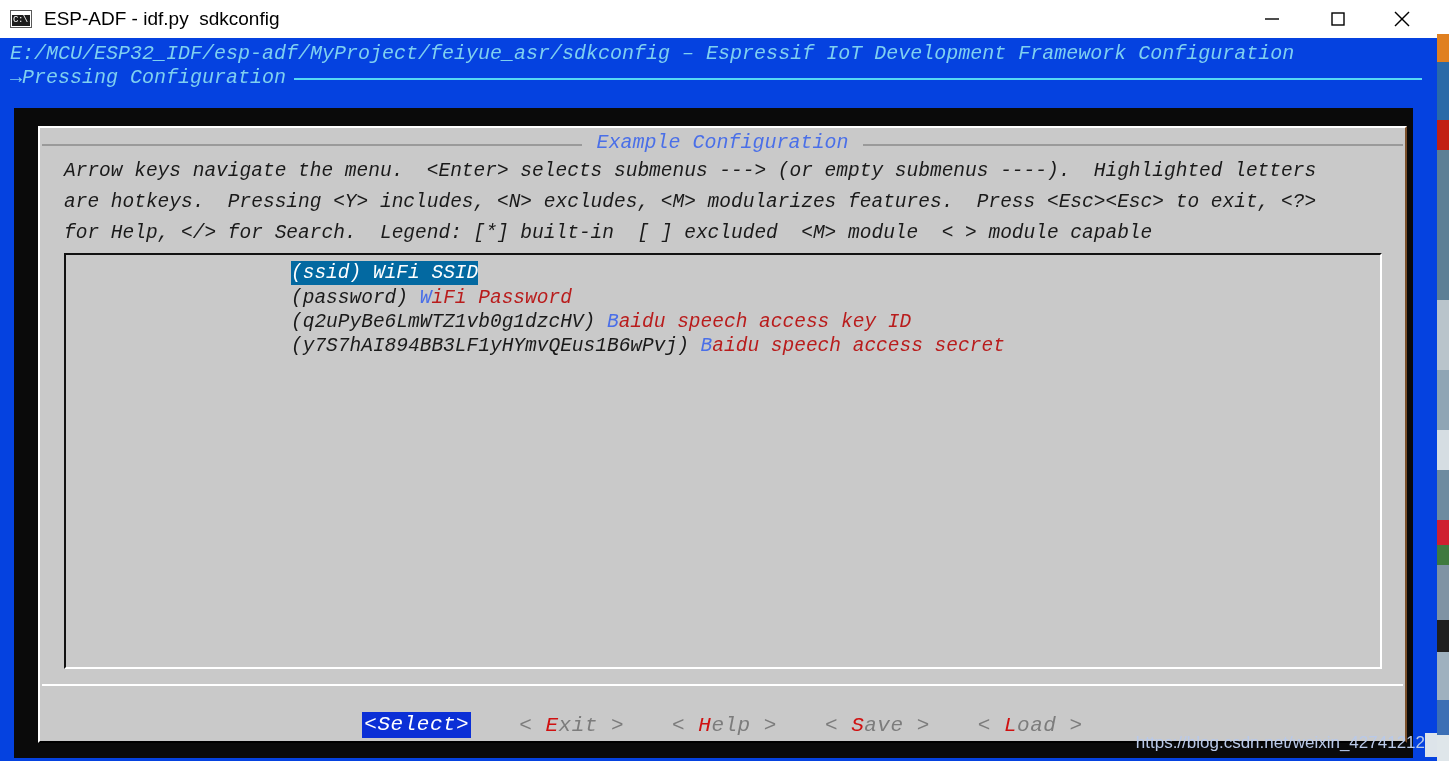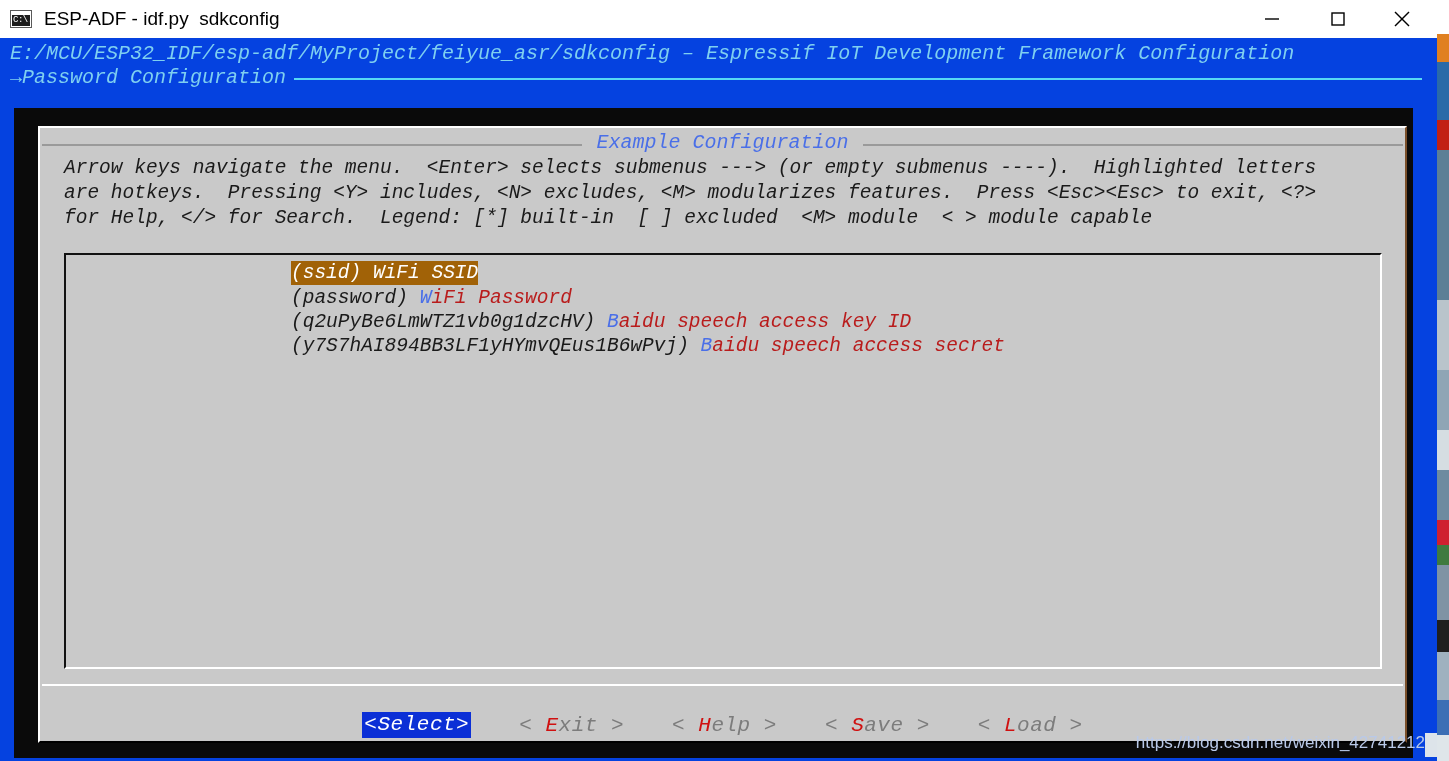--- a/index.html
+++ b/index.html
@@ -183,21 +183,21 @@
     white-space: pre;
     flex: 0 0 auto;
   }
 
   #help-text {
     position: absolute;
     left: 24px; top: 28px;
     width: 1320px;
     white-space: pre;
     font-size: 19.5px;
-    line-height: 25px;
+    line-height: 31px;
     color: #1a1a1a;
   }
 
   
   #list-box {
     position: absolute;
     left: 24px; top: 125px;
     width: 1318px;
     height: 416px;
     background: #c9c9c9;
@@ -221,21 +221,21 @@
   }
   .menu-row {
     height: 24px;
     white-space: pre;
     display: block;
   }
   .menu-row .val { color: #1a1a1a; }
   .menu-row .hot { color: #4a6fe8; }
   .menu-row .desc { color: #b91c1c; }
   .menu-row.selected {
-    background: #a16207;
+    background: #0369a1;
     display: inline-block;
     padding-right: 0px;
   }
   .menu-row.selected .val,
   .menu-row.selected .hot,
   .menu-row.selected .desc { color: #ffffff; }
 
   
   #button-separator {
     position: absolute;
@@ -313,21 +313,21 @@
       <svg width="22" height="22" viewBox="0 0 22 22">
         <line x1="4" y1="4" x2="18" y2="18" stroke="#000" stroke-width="1.4"></line>
         <line x1="18" y1="4" x2="4" y2="18" stroke="#000" stroke-width="1.4"></line>
       </svg>
     </div>
   </div>
 
   <div id="console-body">
     <div id="path-line">E:/MCU/ESP32_IDF/esp-adf/MyProject/feiyue_asr/sdkconfig – Espressif IoT Development Framework Configuration</div>
     <div id="menupath-line">
-      <span>→Password Configuration</span>
+      <span>→Pressing Configuration</span>
       <span id="menupath-rule"></span>
     </div>
 
     <div id="term-backdrop"></div>
 
     <div id="dialog">
 
       <div id="dialog-title-row">
         <span class="title-rule left"></span>
         <span id="dialog-title">Example Configuration</span>

